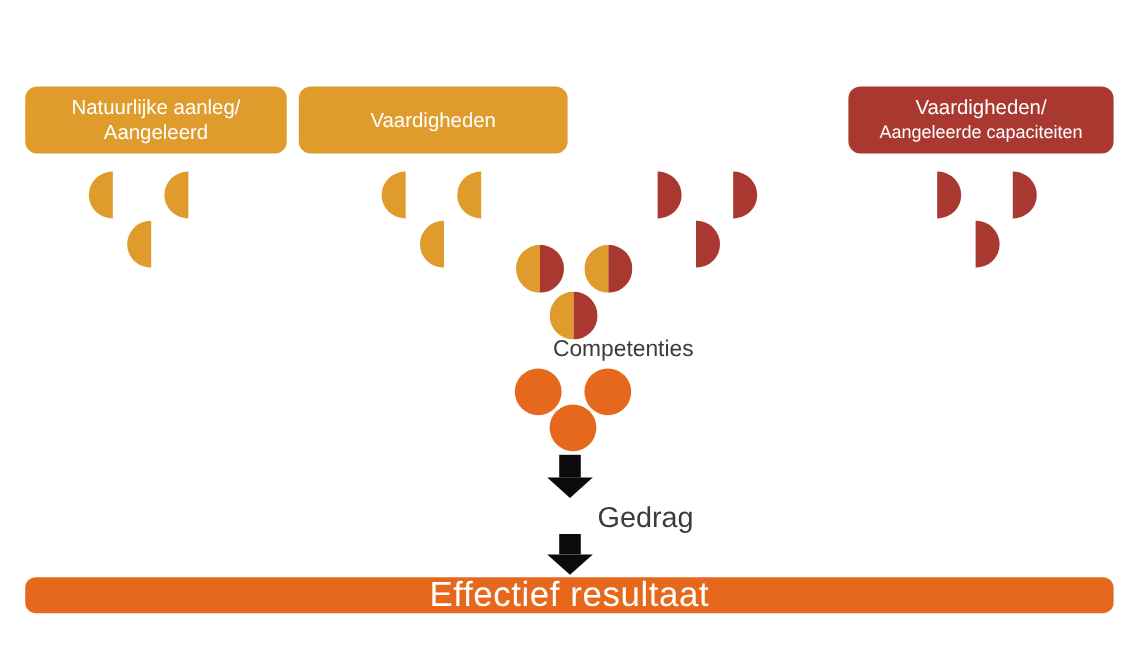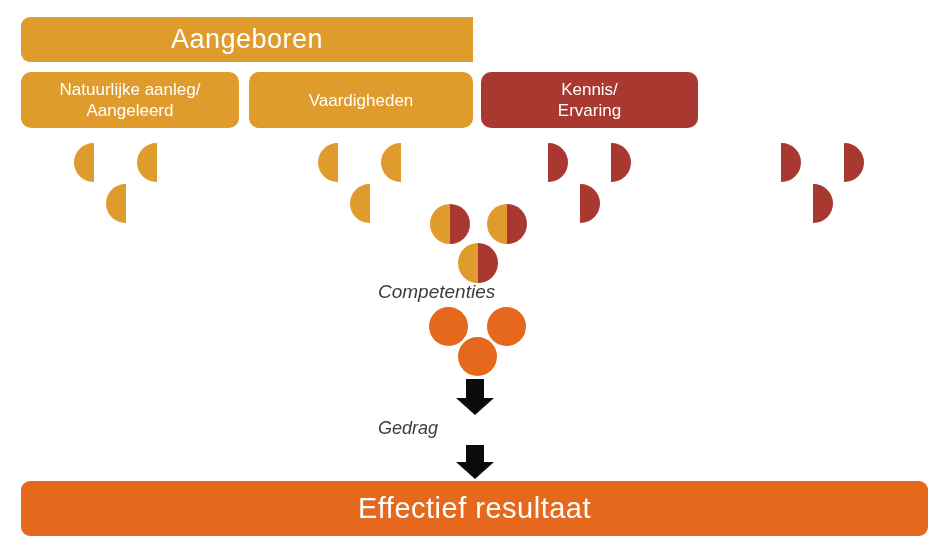--- a/index.html
+++ b/index.html
@@ -52,25 +52,25 @@
     overflow: hidden; display: flex;
   }
   .split-circle .l { width: 50%; height: 100%; background: var(--gold); }
   .split-circle .r { width: 50%; height: 100%; background: var(--red); }
   .s1 { left: 0;    top: 0; }
   .s2 { left: 57px; top: 0; }
   .s3 { left: 28px; top: 39px; }
 
   
   .flow-label {
-    position: absolute; left: 378px; width: 200px; text-align: left;
-    color: var(--graytext); font-weight: 300; font-style: italic;
+    position: absolute; left: 378px; width: 200px; text-align: right;
+    color: var(--graytext); font-weight: 300;
   }
   #competenties-label { top: 281px; font-size: 19px; }
-  #gedrag-label       { top: 418px; font-size: 18px; }
+  #gedrag-label       { top: 418px; font-size: 24px; }
 
   
   #orange-circles { position: absolute; left: 429px; top: 307px; width: 100px; height: 70px; }
   .o-circle { position: absolute; width: 39px; height: 39px; border-radius: 50%; background: var(--orange); }
   .o1 { left: 0;    top: 0; }
   .o2 { left: 58px; top: 0; }
   .o3 { left: 29px; top: 30px; }
 
   
   .down-arrow { position: absolute; width: 38px; }
@@ -79,45 +79,42 @@
     width: 0; height: 0; margin: 0 auto;
     border-left: 19px solid transparent; border-right: 19px solid transparent;
     border-top: 17px solid var(--ink);
   }
   #arrow-1 { left: 456px; top: 379px; }
   #arrow-2 { left: 456px; top: 445px; }
   #arrow-2 .stem { height: 17px; }
 
   
   #result-bar {
-    position: absolute; left: 21px; top: 481px; width: 907px; height: 55px;
+    position: absolute; left: 21px; top: 481px; width: 907px; height: 30px;
     background: var(--orange); border-radius: 9px;
     display: flex; align-items: center; justify-content: center;
     color: #fff; font-size: 29px; font-weight: 300; letter-spacing: .5px;
   }
 </style>
 </head>
 <body>
 
 <div id="stage">
 
-  <div class="hdr-bar" id="hdr-left">
-    <span>Aangeboren</span>
-  </div>
 
   <div class="cat-box cat-gold" id="cat-1">
     <span class="line1">Natuurlijke aanleg/</span>
     <span class="line2">Aangeleerd</span>
   </div>
   <div class="cat-box cat-gold" id="cat-2">
     <span class="line1">Vaardigheden</span>
   </div>
-  <div class="cat-box cat-red" id="cat-3">
-    <span class="line1">Kennis/</span>
-    <span class="line2">Ervaring</span>
+  <div class="cat-box cat-red" id="cat-4">
+    <span class="line1">Vaardigheden/</span>
+    <span class="line2">Aangeleerde capaciteiten</span>
   </div>
 
   <div class="cluster" id="cluster-1">
     <div class="half half-left d1"></div>
     <div class="half half-left d2"></div>
     <div class="half half-left d3"></div>
   </div>
   <div class="cluster" id="cluster-2">
     <div class="half half-left d1"></div>
     <div class="half half-left d2"></div>

